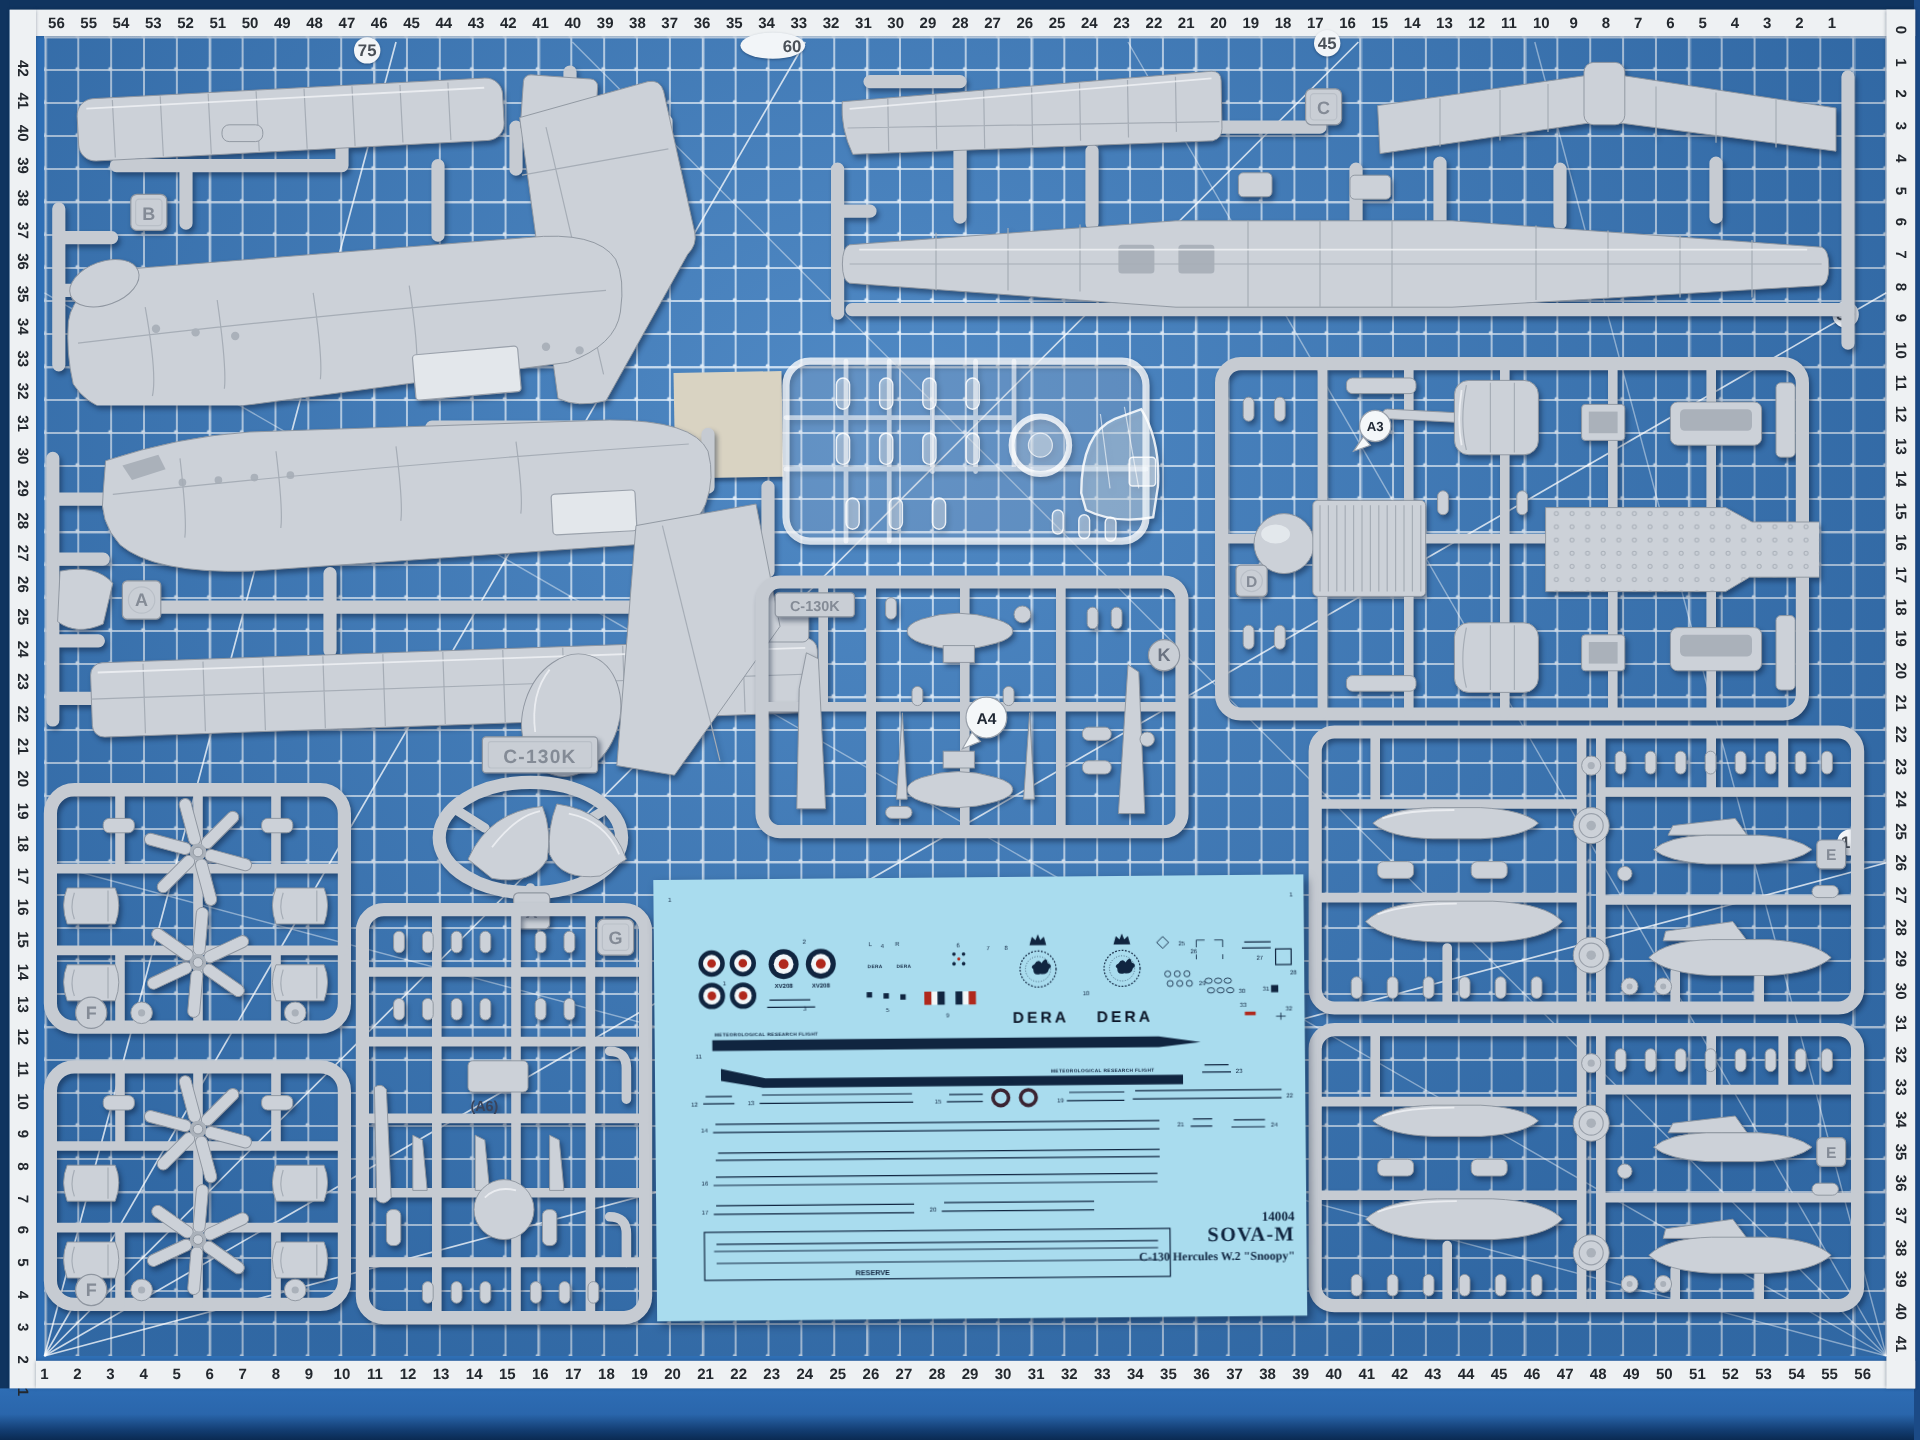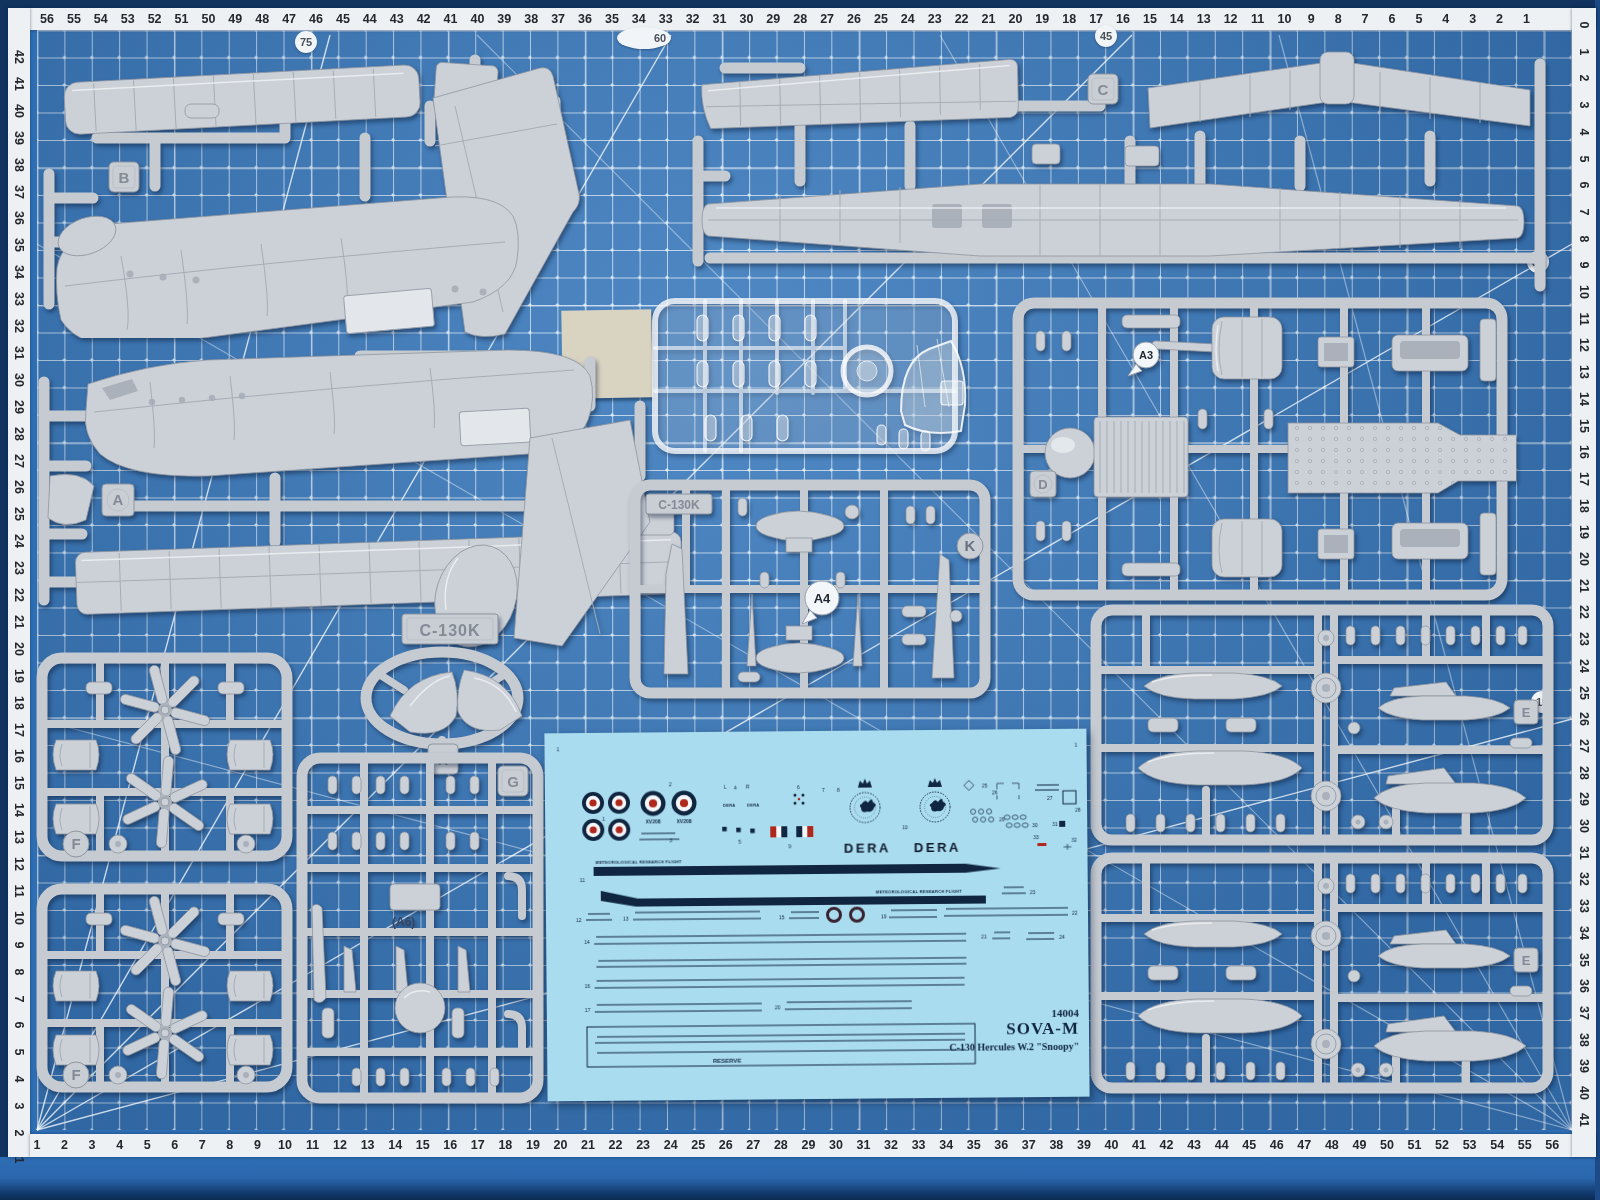--- a/index.html
+++ b/index.html
@@ -34,21 +34,21 @@
   #ruler-right{left:1572px;top:8px;width:24px;height:1149px;}
   .rnum{position:absolute;font-size:12.5px;font-weight:bold;color:var(--ruler_text,#23282e);
     transform:translateX(-50%);top:4px;white-space:nowrap;}
   #ruler-left .rnum,#ruler-right .rnum{transform:translate(-50%,-50%) rotate(90deg);top:auto;left:11px;}
   #ruler-right .rnum{left:12px;}
   
   #diagonals{position:absolute;left:0;top:0;z-index:2;}
   .angle-label{position:absolute;z-index:3;width:22px;height:22px;border-radius:50%;
     background:#f2f5f8;box-shadow:0 1px 2px rgba(10,30,60,.4);
     transform:translate(-50%,-50%);display:flex;align-items:center;justify-content:center;
-    font-size:11px;font-weight:bold;color:#4a5058;}
+    font-size:14px;font-weight:bold;color:#4a5058;}
   
   .sprue{position:absolute;z-index:10;filter:drop-shadow(2px 3px 2px rgba(6,22,48,.45));}
   .run{fill:none;stroke:var(--sprue_runner,#c6cbd2);stroke-width:11;stroke-linecap:round;stroke-linejoin:round;}
   .run2{fill:none;stroke:var(--sprue_runner,#c6cbd2);stroke-width:8;stroke-linecap:round;}
   .pt{fill:var(--sprue,#ccd1d8);stroke:var(--sprue_shadow,#8f96a0);stroke-width:.8;}
   .pl{stroke:#a6adb6;stroke-width:1;fill:none;}
   .hl{stroke:#eef1f4;stroke-width:1.5;fill:none;opacity:.85;}
   .dk{fill:#aab1ba;stroke:none;}
   .tag{fill:#c9ced5;stroke:#8f96a0;stroke-width:1;}
   .tagin{fill:none;stroke:#b9bfc7;stroke-width:1;}

